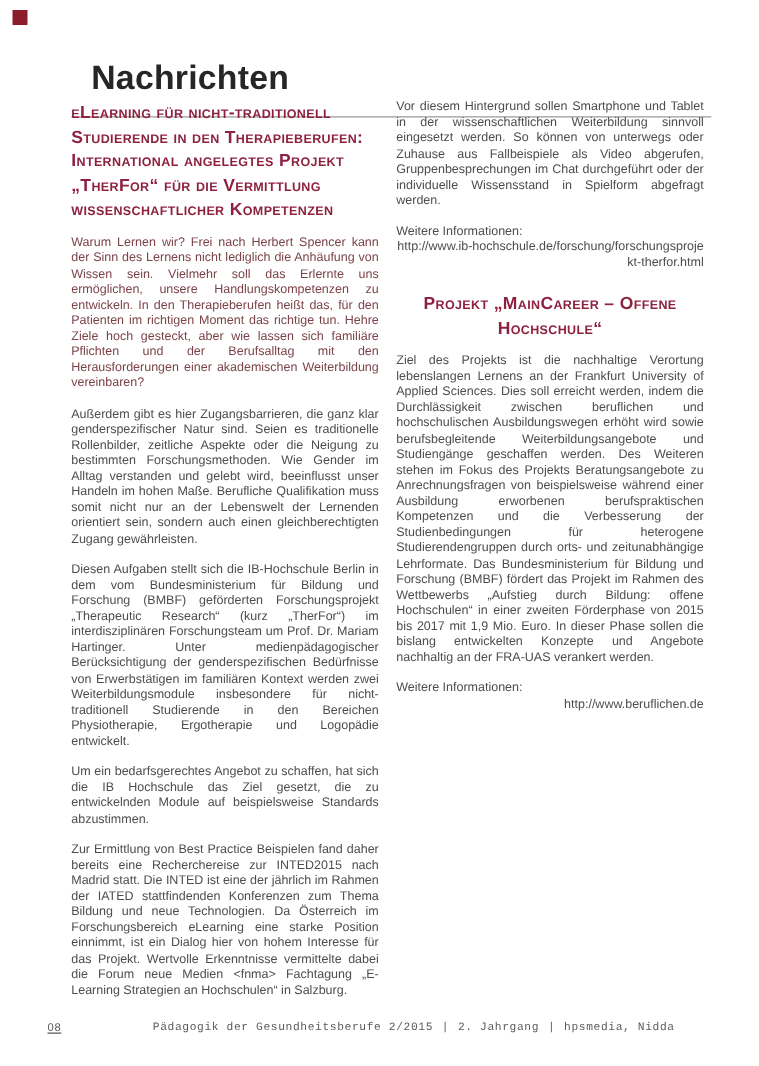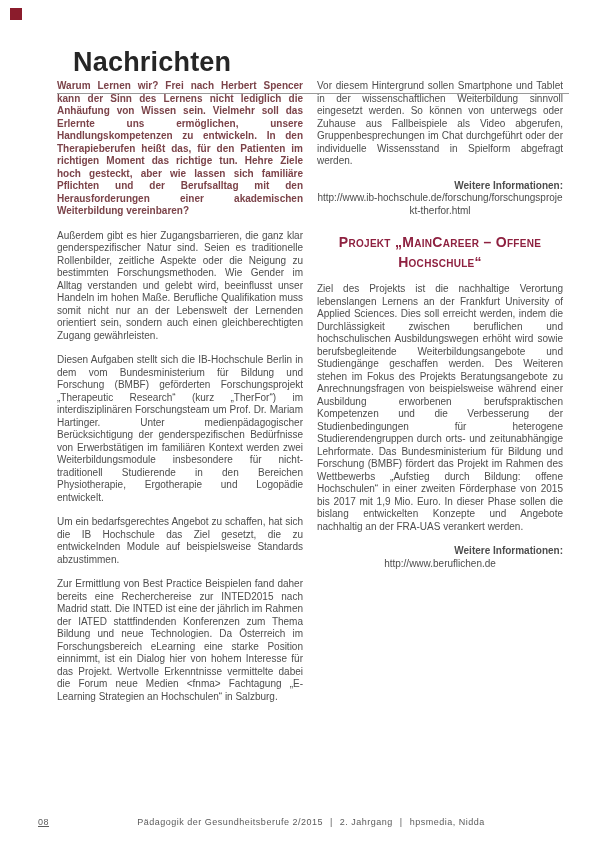--- a/index.html
+++ b/index.html
@@ -32,53 +32,54 @@
     font-variant:small-caps;
     font-size:14px; line-height:19.5px; font-weight:600;
     color:#8e2140; letter-spacing:0.3px;
   }
   .col p {
     margin:0 0 12px 0;
     font-size:10px; line-height:12.5px;
     color:#4d4d4d; text-align:justify;
     hyphens:auto; -webkit-hyphens:auto;
   }
-  p.lead { color:#7b4349;font-weight:bold; }
-  p.info-label { margin-bottom:0; text-align:right;font-weight:bold; }
+  p.lead { color:#7b4349; }
+  p.info-label { margin-bottom:0; text-align:left; }
   p.info-url {
-    margin-top:0; text-align:center;
+    margin-top:0; text-align:right;
     word-break:break-all; overflow-wrap:anywhere;
   }
   .info-url a { color:#4d4d4d; text-decoration:none; }
   .second-heading { margin-top:16px;text-align:center; }
 
   .page-footer {
     position:absolute; left:0; top:817px; width:607px;
     font-size:9px; color:#5b5b5b; letter-spacing:0.5px;
   }
   .footer-page-number { position:absolute; left:38px; top:0;text-decoration:underline; }
   .footer-line {
-    position:absolute; left:96px; width:430px;
-    text-align:center; white-space:nowrap;
+    position:absolute; left:116px; width:430px;
+    text-align:center; white-space:nowrap;font-family:Liberation Mono, monospace;
   }
   .footer-sep { margin:0 7px; color:#5b5b5b; }
 </style>
 </head>
 <body>
 
 <div class="corner-marker"></div>
 
 <header class="page-header">
   <h1 class="page-title">Nachrichten</h1>
   <div class="title-rule"></div>
 </header>
 
 <div class="columns">
 
   <section class="col">
+    <h2 class="article-heading">eLearning für nicht-traditionell Studierende in den Therapieberufen: International angelegtes Projekt „TherFor“ für die Vermittlung wissenschaftlicher Kompetenzen</h2>
     <p class="lead">Warum Lernen wir? Frei nach Herbert Spencer kann der Sinn des Lernens nicht lediglich die Anhäufung von Wissen sein. Vielmehr soll das Erlernte uns ermöglichen, unsere Handlungskompetenzen zu entwickeln. In den Therapieberufen heißt das, für den Patienten im richtigen Moment das richtige tun. Hehre Ziele hoch gesteckt, aber wie lassen sich familiäre Pflichten und der Berufsalltag mit den Herausforderungen einer akademischen Weiterbildung vereinbaren?</p>
     <p>Außerdem gibt es hier Zugangsbarrieren, die ganz klar genderspezifischer Natur sind. Seien es traditionelle Rollenbilder, zeitliche Aspekte oder die Neigung zu bestimmten Forschungsmethoden. Wie Gender im Alltag verstanden und gelebt wird, beeinflusst unser Handeln im hohen Maße. Berufliche Qualifikation muss somit nicht nur an der Lebenswelt der Lernenden orientiert sein, sondern auch einen gleichberechtigten Zugang gewährleisten.</p>
     <p>Diesen Aufgaben stellt sich die IB-Hochschule Berlin in dem vom Bundesministerium für Bildung und Forschung (BMBF) geförderten Forschungsprojekt „Therapeutic Research“ (kurz „TherFor“) im interdisziplinären Forschungsteam um Prof. Dr. Mariam Hartinger. Unter medienpädagogischer Berücksichtigung der genderspezifischen Bedürfnisse von Erwerbstätigen im familiären Kontext werden zwei Weiterbildungsmodule insbesondere für nicht-traditionell Studierende in den Bereichen Physiotherapie, Ergotherapie und Logopädie entwickelt.</p>
     <p>Um ein bedarfsgerechtes Angebot zu schaffen, hat sich die IB Hochschule das Ziel gesetzt, die zu entwickelnden Module auf beispielsweise Standards abzustimmen.</p>
     <p>Zur Ermittlung von Best Practice Beispielen fand daher bereits eine Recherchereise zur INTED2015 nach Madrid statt. Die INTED ist eine der jährlich im Rahmen der IATED stattfindenden Konferenzen zum Thema Bildung und neue Technologien. Da Österreich im Forschungsbereich eLearning eine starke Position einnimmt, ist ein Dialog hier von hohem Interesse für das Projekt. Wertvolle Erkenntnisse vermittelte dabei die Forum neue Medien &lt;fnma&gt; Fachtagung „E-Learning Strategien an Hochschulen“ in Salzburg.</p>
   </section>
 
   <section class="col">
     <p>Vor diesem Hintergrund sollen Smartphone und Tablet in der wissenschaftlichen Weiterbildung sinnvoll eingesetzt werden. So können von unterwegs oder Zuhause aus Fallbeispiele als Video abgerufen, Gruppenbesprechungen im Chat durchgeführt oder der individuelle Wissensstand in Spielform abgefragt werden.</p>
     <p class="info-label">Weitere Informationen:</p>

